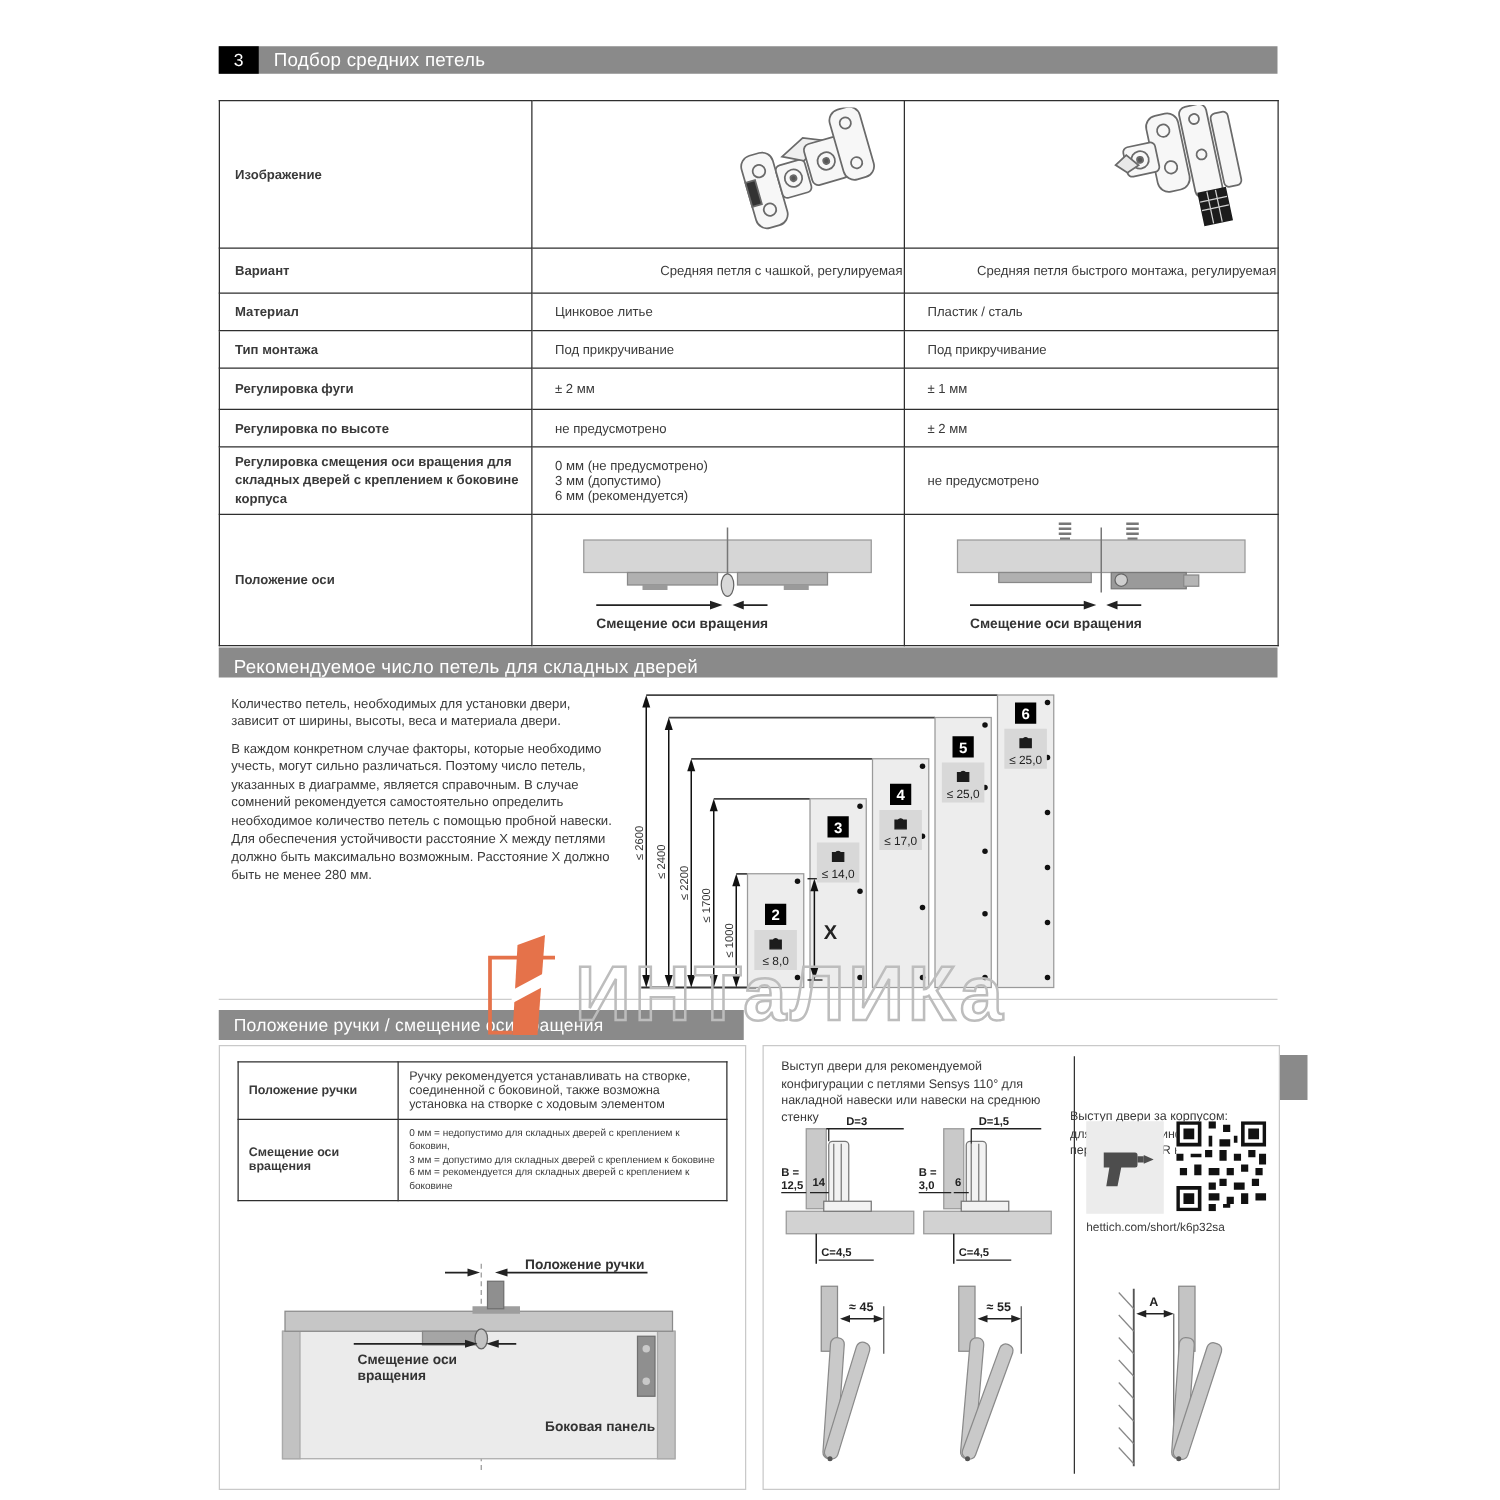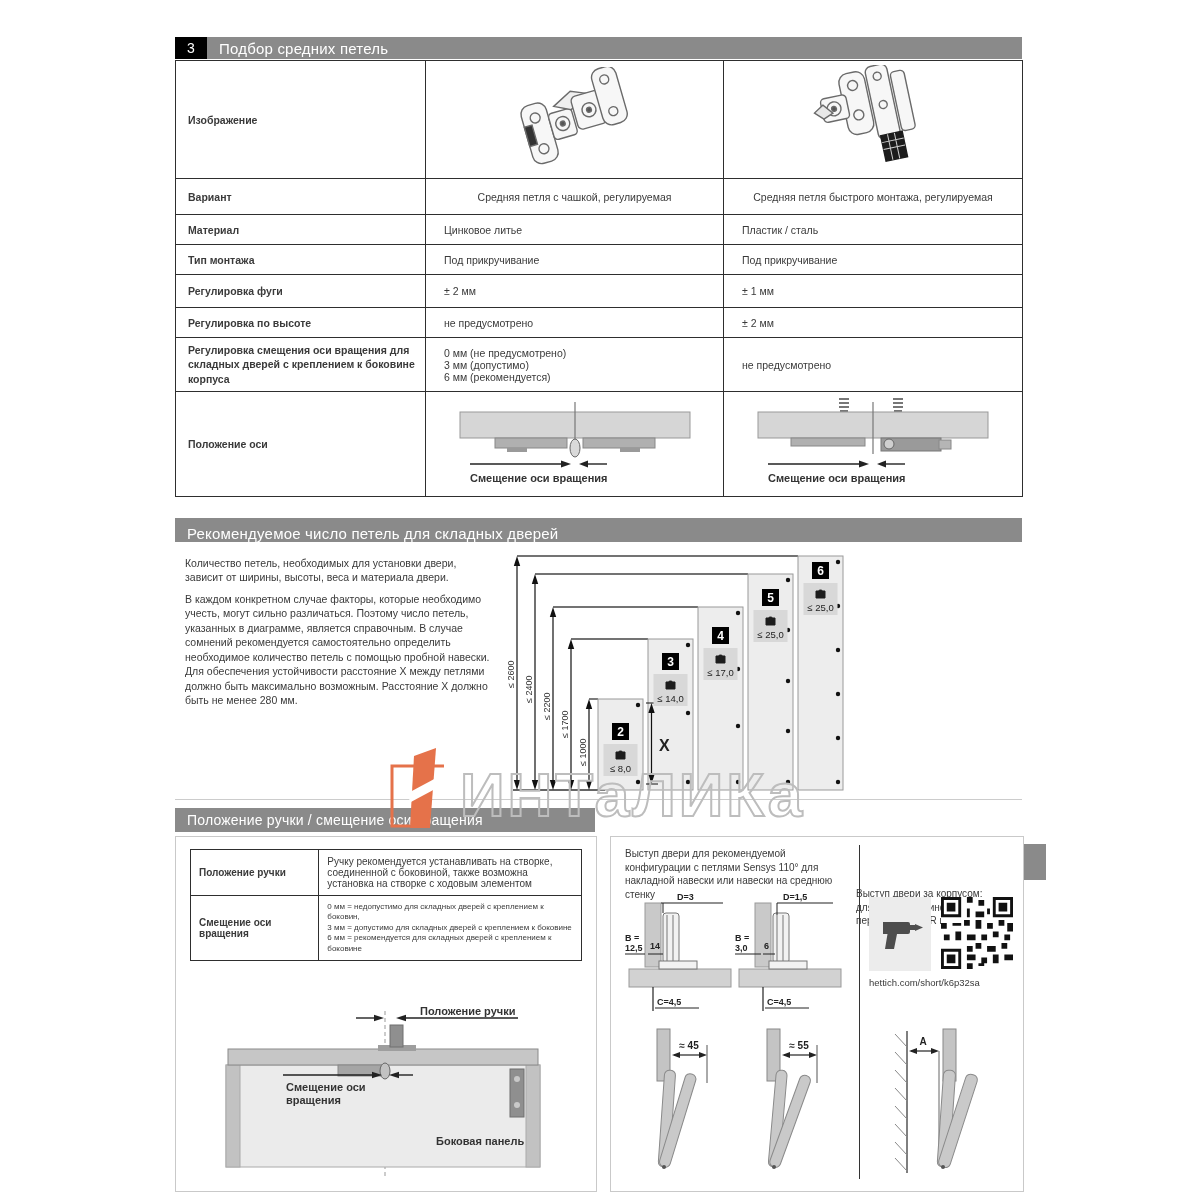--- a/index.html
+++ b/index.html
@@ -3,25 +3,25 @@
 <meta charset="utf-8">
 <style>
   html,body{margin:0;padding:0;background:#fff;}
   .page{position:relative;width:1200px;height:1200px;background:#fff;overflow:hidden;
         font-family:"Liberation Sans",sans-serif;color:#3a3a3a;}
   .abs{position:absolute;}
   .bar{position:absolute;background:#8a8a8a;color:#fff;display:flex;align-items:center;}
   .bar .num{background:#000;color:#fff;width:32px;height:100%;display:flex;align-items:center;justify-content:center;font-size:14px;}
   .bar .btitle{padding-left:12px;font-size:15px;letter-spacing:.2px;}
   table{border-collapse:collapse;}
-  .t1{position:absolute;left:175px;top:60px;width:847px;table-layout:fixed;}
+  .t1{position:absolute;left:175px;top:80px;width:847px;table-layout:fixed;}
   .t1 td{border:1px solid #2e2e2e;font-size:10.5px;vertical-align:middle;}
   .t1 td.lbl{padding:4px 10px 4px 12px;font-weight:bold;}
   .t1 td.val{padding:4px 10px 4px 18px;}
-  .t1 td.ctr{text-align:center;}
+  .t1 td.ctr{text-align:right;}
   .t2{position:absolute;left:14px;top:12px;width:392px;table-layout:fixed;}
   .t2 td{border:1px solid #2e2e2e;font-size:10px;vertical-align:middle;padding:6px 8px;}
   .t2 td.lbl{font-weight:bold;}
   .small-lines div{font-size:8px;line-height:1.3;}
   .para{font-size:10.5px;line-height:1.38;}
   .box{position:absolute;border:1px solid #c9c9c9;background:#fff;}
   text{font-family:"Liberation Sans",sans-serif;}
   .wm{position:absolute;left:378px;top:744px;z-index:5;pointer-events:none;}
   .sep{position:absolute;left:175px;top:799px;width:847px;height:1px;background:#cccccc;}
   .link{font-size:9.5px;font-weight:normal;color:#3a3a3a;}

